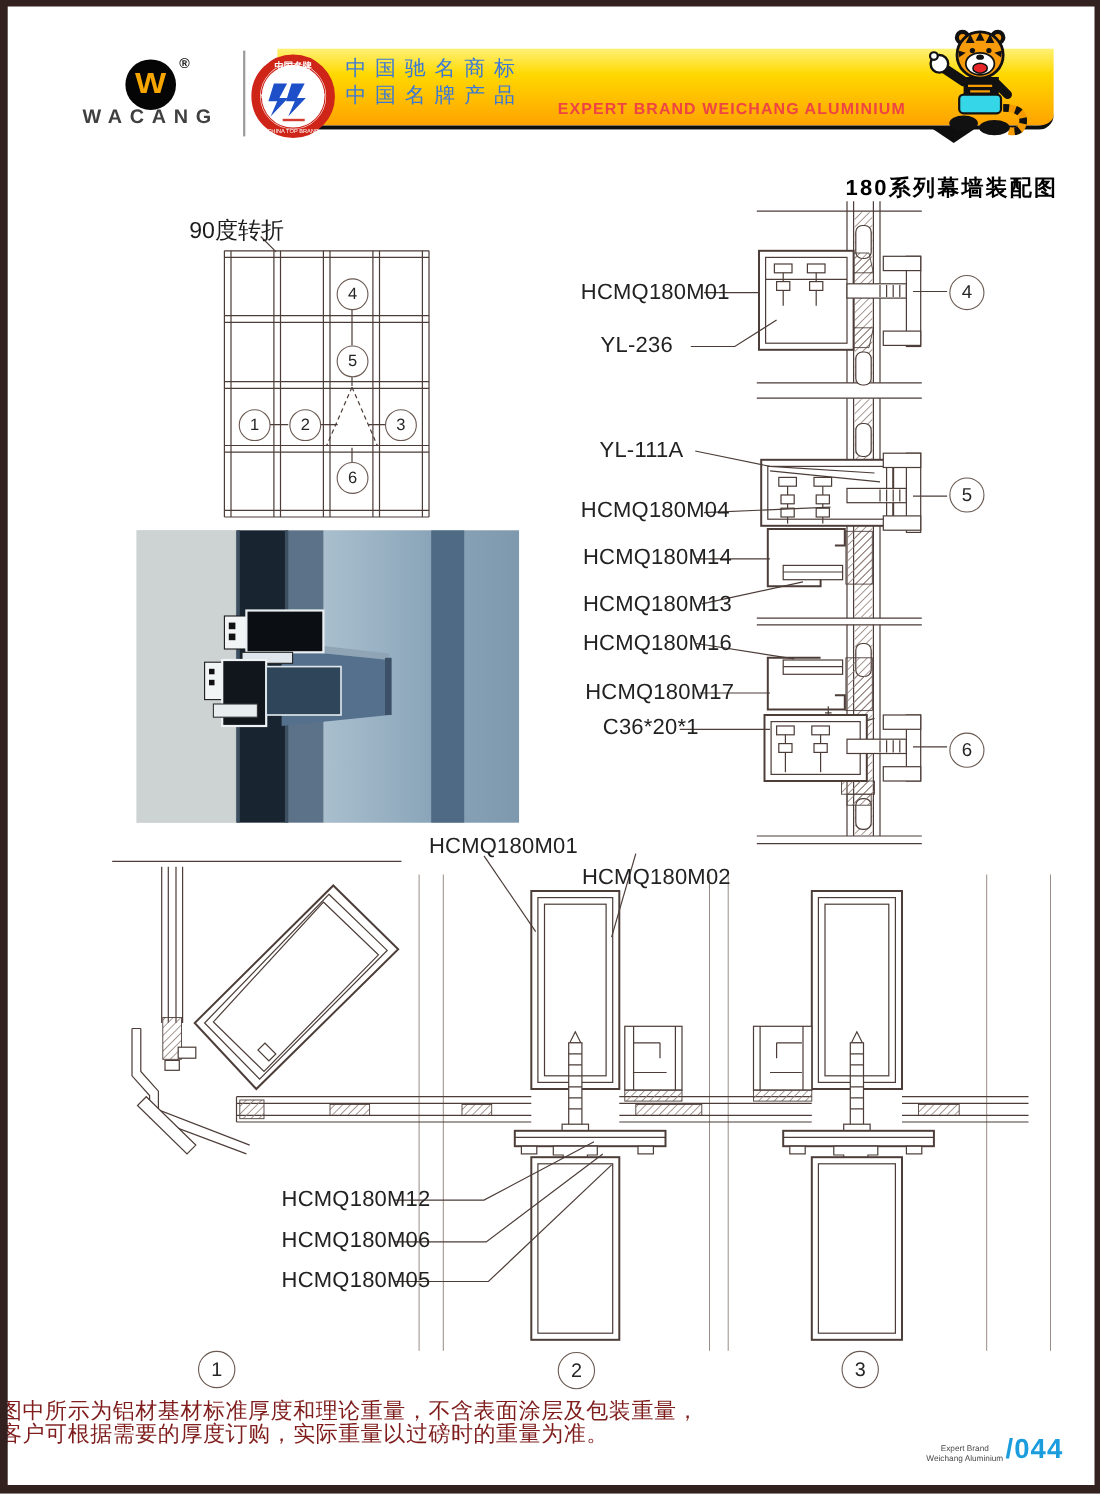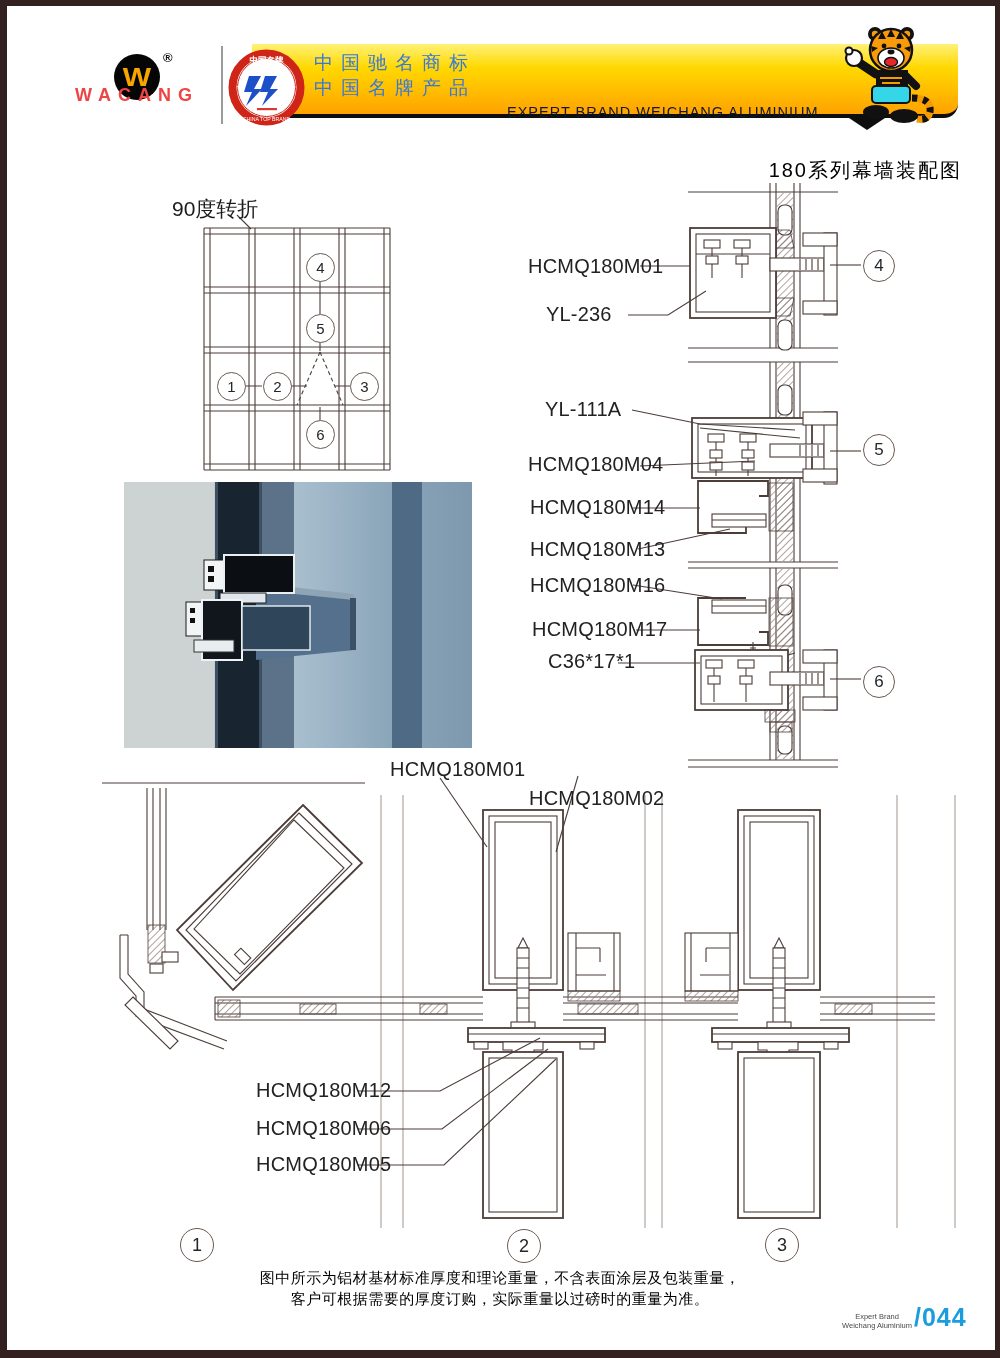--- a/index.html
+++ b/index.html
@@ -8,30 +8,30 @@
   .abs{position:absolute}
   .lbl{position:absolute;font-size:20px;line-height:17px;color:#222;white-space:nowrap;letter-spacing:.2px}
   .co{position:absolute;border:1.3px solid #6a5a52;border-radius:50%;display:flex;align-items:center;justify-content:center;color:#262626;background:#fff}
   .co.sm{width:27px;height:27px;font-size:15px}
   .co.md{width:30px;height:30px;font-size:17px}
   .co.lg{width:32px;height:32px;font-size:18px}
   
   .logo-circle{position:absolute;left:114px;top:54px;width:46px;height:46px;border-radius:50%;background:#050505;display:flex;align-items:center;justify-content:center}
   .logo-w{color:#f7a600;font-weight:900;font-size:30px;line-height:30px;transform:scaleY(.88)}
   .logo-reg{position:absolute;left:163px;top:50px;font-size:13px;color:#111;font-weight:bold}
-  .brandname{position:absolute;left:64px;top:85px;width:146px;text-align:center;font-weight:900;font-size:18px;letter-spacing:7px;color:#ef4444}
+  .brandname{position:absolute;left:64px;top:96px;width:146px;text-align:center;font-weight:900;font-size:18px;letter-spacing:7px;color:#404040}
   .divider{position:absolute;left:221px;top:46px;width:2px;height:78px;background:#9a9a9a}
   .banner{position:absolute;left:252px;top:44px;width:706px;height:70px;background:linear-gradient(#fff176 0%,#ffd800 34%,#ffa200 100%);border-bottom:4px solid #0e0e0e;border-radius:0 0 14px 0;z-index:5}
   .notch{position:absolute;left:846px;top:116px;width:0;height:0;border-left:21px solid transparent;border-right:21px solid transparent;border-top:14px solid #0e0e0e;z-index:6}
   .honor{position:absolute;left:314px;top:50px;font-size:19px;font-weight:normal;color:#3a78d8;letter-spacing:8px;line-height:25px;z-index:7}
   .bigtitle{position:absolute;left:506px;top:50px;display:flex;gap:42px;font-size:37px;font-weight:900;color:#050505;letter-spacing:2px;z-index:7;line-height:40px}
-  .subtitle{position:absolute;left:507px;top:104px;font-size:14.5px;font-weight:normal;letter-spacing:1px;color:#0f172a;z-index:7}
-  .section-title{position:absolute;left:600px;top:157px;width:362px;text-align:right;font-size:20px;font-weight:normal;letter-spacing:2px;color:#000}
+  .subtitle{position:absolute;left:507px;top:92px;font-size:14.5px;font-weight:bold;letter-spacing:1px;color:#ef4444;z-index:7}
+  .section-title{position:absolute;left:600px;top:157px;width:362px;text-align:right;font-size:20px;font-weight:bold;letter-spacing:2px;color:#000}
   .plan-label{position:absolute;left:172px;top:195px;font-size:21px;color:#1c1c1c}
-  .note{position:absolute;left:0;right:0;text-align:center;font-size:15px;color:#000000;letter-spacing:.5px}
+  .note{position:absolute;left:0;right:0;font-size:20px;color:#7f1d1d;letter-spacing:.5px}
   .pfoot{position:absolute;right:88px;top:1312px;text-align:center;font-size:7.5px;line-height:9px;color:#4a4a4a}
   .pnum{position:absolute;left:914px;top:1303px;font-size:25px;font-weight:bold;color:#1b9cdd;letter-spacing:1px}
   
   .s{fill:none;stroke:#4c3d38;stroke-width:1.1}
   .s2{fill:none;stroke:#4c3d38;stroke-width:1.8}
   .ws{fill:#fff;stroke:#4c3d38;stroke-width:1.1}
   .ws2{fill:#fff;stroke:#4c3d38;stroke-width:1.8}
   .hh{fill:url(#h1);stroke:#4c3d38;stroke-width:.8}
   .dash{stroke-dasharray:4 3}
   .thin{fill:none;stroke:#8a7c74;stroke-width:.8}
@@ -336,21 +336,21 @@
 <div class="plan-label">90度转折</div>
 
 <div class="lbl" style="left:528px;top:258px">HCMQ180M01</div>
 <div class="lbl" style="left:546px;top:306px">YL-236</div>
 <div class="lbl" style="left:545px;top:401px">YL-111A</div>
 <div class="lbl" style="left:528px;top:456px">HCMQ180M04</div>
 <div class="lbl" style="left:530px;top:499px">HCMQ180M14</div>
 <div class="lbl" style="left:530px;top:541px">HCMQ180M13</div>
 <div class="lbl" style="left:530px;top:577px">HCMQ180M16</div>
 <div class="lbl" style="left:532px;top:621px">HCMQ180M17</div>
-<div class="lbl" style="left:548px;top:653px">C36*17*1</div>
+<div class="lbl" style="left:548px;top:653px">C36*20*1</div>
 
 <div class="lbl" style="left:390px;top:761px">HCMQ180M01</div>
 <div class="lbl" style="left:529px;top:790px">HCMQ180M02</div>
 <div class="lbl" style="left:256px;top:1082px">HCMQ180M12</div>
 <div class="lbl" style="left:256px;top:1120px">HCMQ180M06</div>
 <div class="lbl" style="left:256px;top:1156px">HCMQ180M05</div>
 
 <div class="co sm" style="left:217px;top:372px">1</div>
 <div class="co sm" style="left:263px;top:372px">2</div>
 <div class="co sm" style="left:350px;top:372px">3</div>

